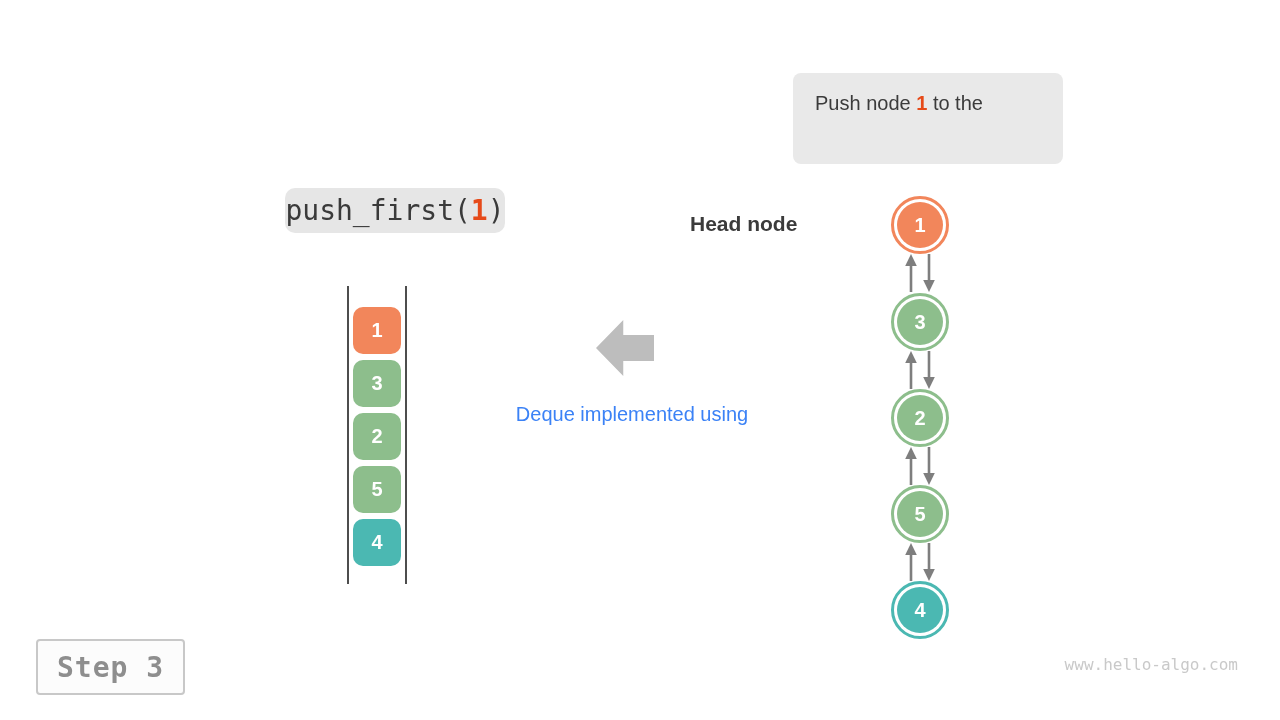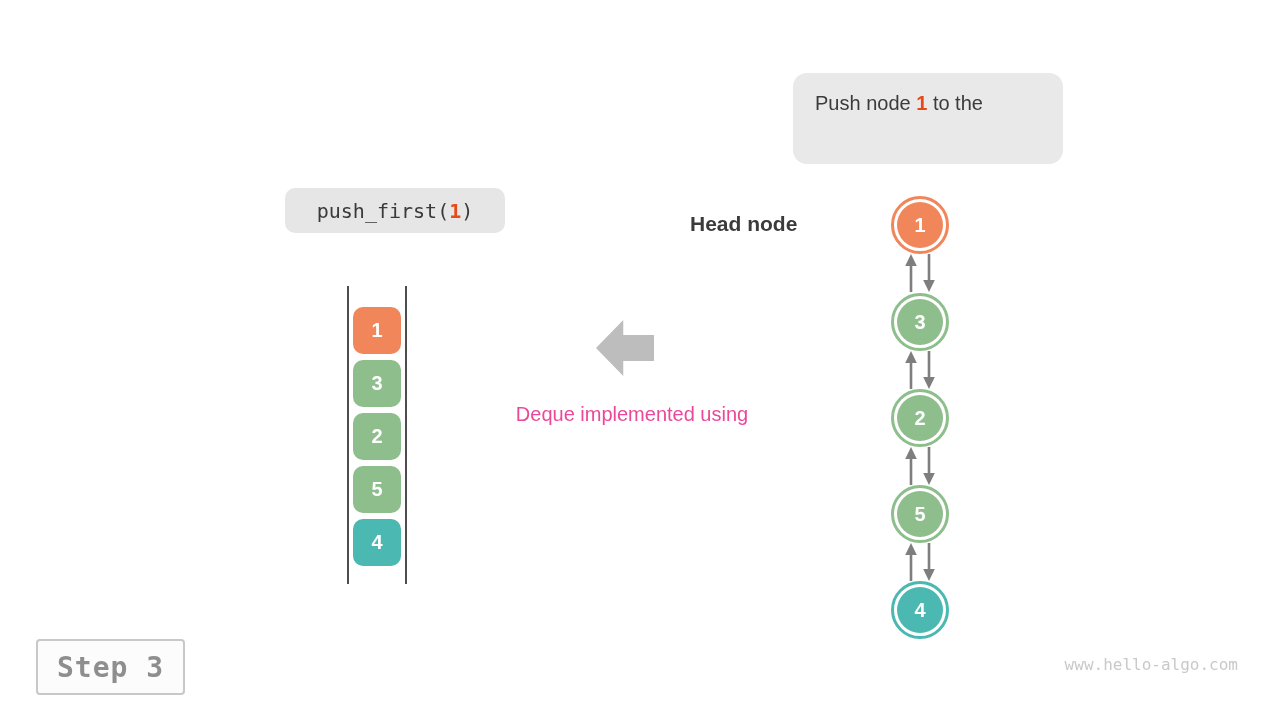--- a/index.html
+++ b/index.html
@@ -5,31 +5,31 @@
   html,body { margin:0; padding:0; background:#ffffff; }
   .canvas {
     position:relative; width:1280px; height:720px; background:#ffffff;
     font-family:"Liberation Sans", sans-serif; overflow:hidden;
   }
   .mono { font-family:"DejaVu Sans Mono", monospace; }
 
   
   .callout {
     position:absolute; left:793px; top:73px; width:270px; height:91px;
-    background:#E9E9E9; border-radius:14px; box-sizing:border-box;
+    background:#E9E9E9; border-radius:8px; box-sizing:border-box;
     padding:16px 18px 0 22px; font-size:20px; line-height:29px; color:#3B3B3B;
   }
   .hl { color:#E64A19; font-weight:bold; }
 
   
   .code-box {
     position:absolute; left:285px; top:188px; width:220px; height:45px;
     background:#E6E6E6; border-radius:10px;
     display:flex; align-items:center; justify-content:center;
-    font-size:20px; font-weight:500; color:#3A3A3A;
+    font-size:28px; font-weight:500; color:#3A3A3A;
   }
 
   
   .stack-box {
     position:absolute; left:347px; top:286px; width:60px; height:298px;
     border-left:2px solid #4D4D4D; border-right:2px solid #4D4D4D; box-sizing:border-box;
   }
   .stack-item {
     position:absolute; left:4px; width:48px; height:47px; border-radius:10px;
     display:flex; align-items:center; justify-content:center;
@@ -38,21 +38,21 @@
 
   
   .block-arrow {
     position:absolute; left:596px; top:320px; width:58px; height:56px; background:#BDBDBD;
     clip-path:polygon(0 50%, 47% 0, 47% 27%, 100% 27%, 100% 73%, 47% 73%, 47% 100%);
   }
 
   
   .caption {
     position:absolute; left:450px; top:400px; width:364px; text-align:center;
-    font-size:20px; line-height:29px; color:#ec4899;
+    font-size:20px; line-height:29px; color:#3b82f6;
   }
 
   
   .side-label {
     position:absolute; left:690px; width:177px; 
     font-size:21px; font-weight:bold; color:#3B3B3B;
   }
 
   
   .node {

